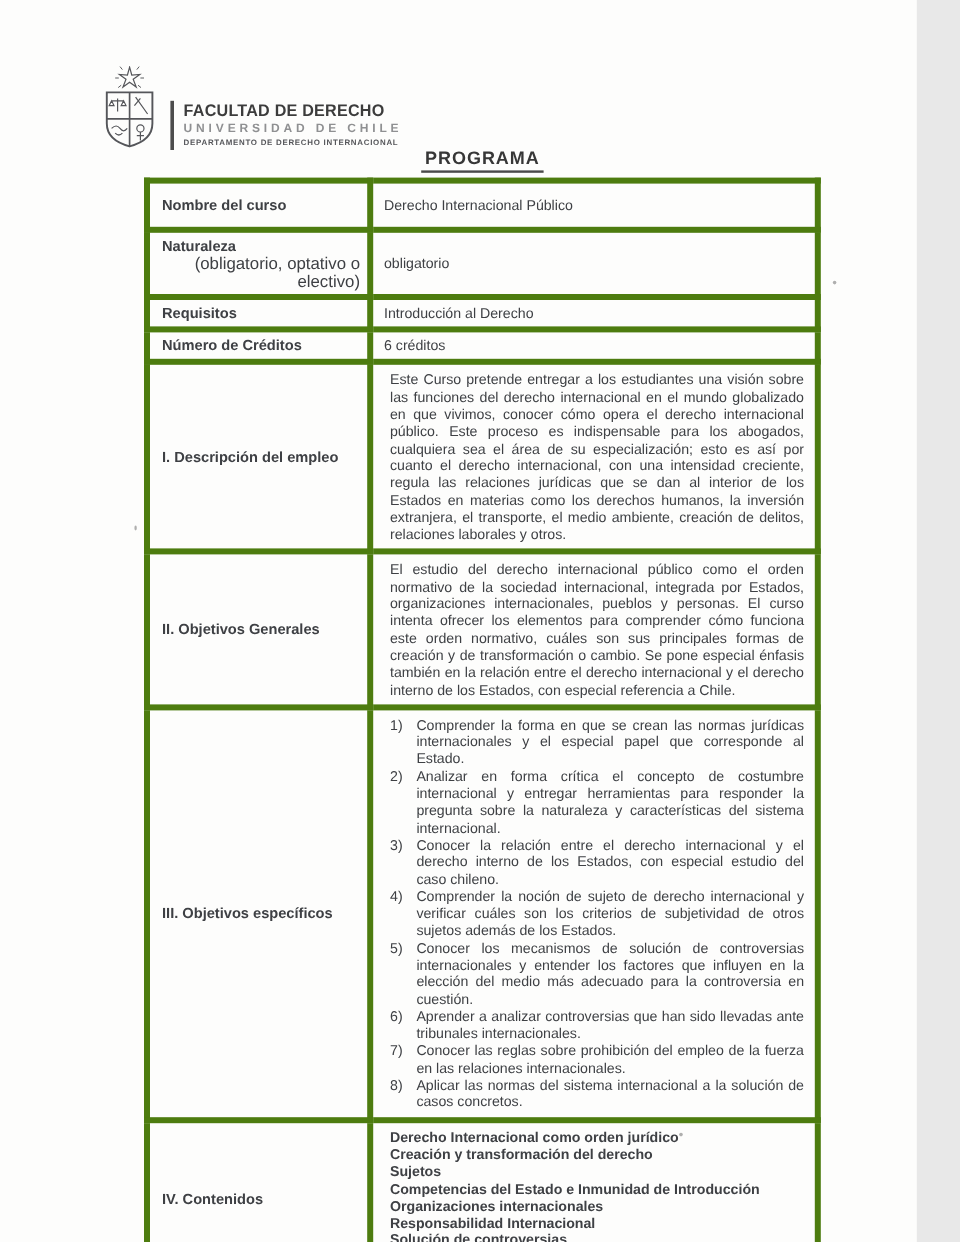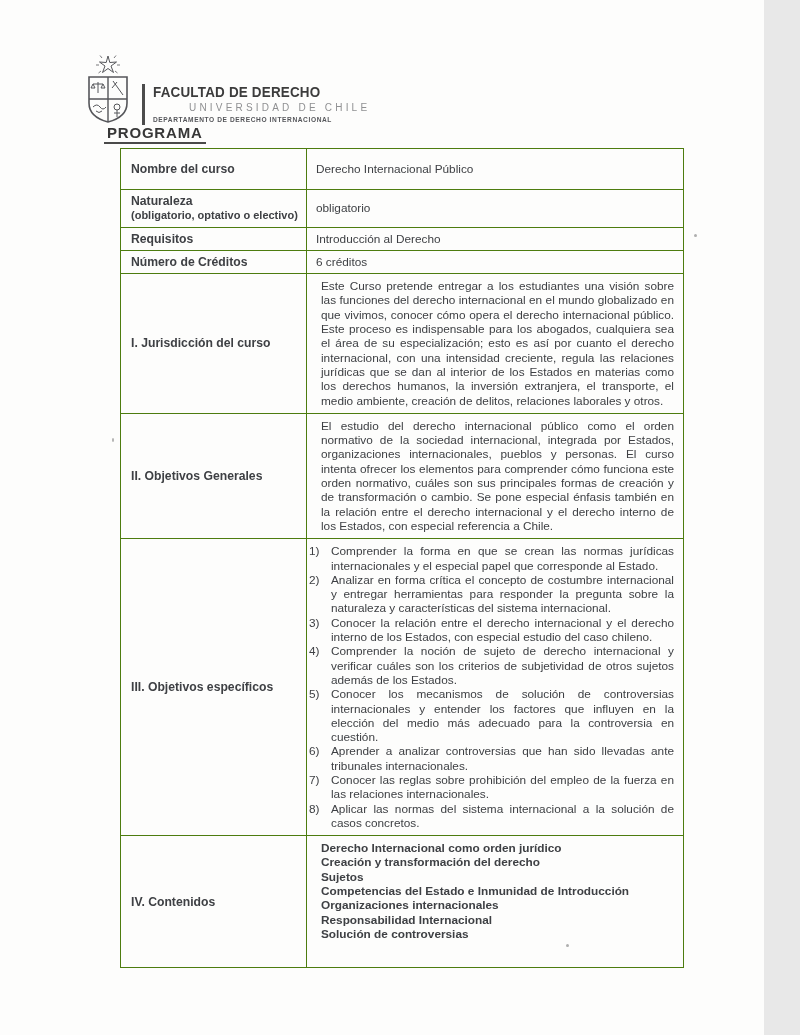--- a/index.html
+++ b/index.html
@@ -33,36 +33,36 @@
     color: #3c3c3c;
     letter-spacing: 0.2px;
     transform: scaleX(0.96);
     transform-origin: left;
   }
   .university {
     font-size: 10px;
     color: #8f9092;
     letter-spacing: 3.2px;
     margin-top: 2px;
-    font-weight: normal;
-    margin-left: 36px;
+    font-weight: bold;
   }
   .department {
     font-size: 6.6px;
     color: #55565a;
     letter-spacing: 0.6px;
     margin-top: 3px;
     font-weight: bold;
   }
   
   .title-wrap {
     position: absolute;
     top: 124px;
-    left: 104px;
+    left: 120px;
     width: 564px;
+    text-align: center;
   }
   .doc-title {
     display: inline-block;
     font-size: 15px;
     font-weight: bold;
     color: #373737;
     letter-spacing: 0.8px;
     border-bottom: 2px solid #4a4a4a;
     padding: 0 3px 1px 3px;
   }
@@ -74,46 +74,46 @@
     width: 564px;
     display: table;
     border-collapse: collapse;
     font-size: 11.8px;
     line-height: 14.3px;
     color: #3e4044;
   }
   .tr { display: table-row; }
   .td {
     display: table-cell;
-    border: 1px solid #4d7c0f;
+    border: 5px solid #4d7c0f;
     vertical-align: middle;
   }
   .td.label {
     width: 186px;
     font-weight: bold;
     padding: 4px 6px 4px 10px;
     font-size: 12.2px;
   }
   .td.value { padding: 4px 9px; }
   .td.top { vertical-align: top; padding-top: 5px; padding-bottom: 5px; padding-left: 14px; }
-  .note { font-weight: bold; font-size: 11px; }
+  .note { font-weight: normal; font-size: 14px; text-align: right; }
   .just { text-align: justify; }
   .h-r1 { height: 41px; }
   .h-r2 { height: 37px; }
   .h-r3 { height: 23px; }
   .h-r4 { height: 21px; }
   .h-r5 { height: 133px; }
   .h-r6 { height: 124px; }
   .h-r7 { height: 283px; }
   .h-r8 { height: 132px; font-weight: bold; }
   
   ol.objectives {
     list-style: none;
     counter-reset: obj;
-    margin-left: 10px;
+    margin-left: 22px;
   }
   ol.objectives li {
     counter-increment: obj;
     position: relative;
     text-align: justify;
     margin-bottom: 0px;
   }
   ol.objectives li::before {
     content: counter(obj) ")";
     position: absolute;
@@ -188,21 +188,21 @@
       <div class="td label h-r3">Requisitos</div>
       <div class="td value h-r3">Introducción al Derecho</div>
     </div>
 
     <div class="tr">
       <div class="td label h-r4">Número de Créditos</div>
       <div class="td value h-r4">6 créditos</div>
     </div>
 
     <div class="tr">
-      <div class="td label h-r5">I. Jurisdicción del curso</div>
+      <div class="td label h-r5">I. Descripción del empleo</div>
       <div class="td value top just h-r5">Este Curso pretende entregar a los estudiantes una visión sobre las funciones del derecho internacional en el mundo globalizado en que vivimos, conocer cómo opera el derecho internacional público. Este proceso es indispensable para los abogados, cualquiera sea el área de su especialización; esto es así por cuanto el derecho internacional, con una intensidad creciente, regula las relaciones jurídicas que se dan al interior de los Estados en materias como los derechos humanos, la inversión extranjera, el transporte, el medio ambiente, creación de delitos, relaciones laborales y otros.</div>
     </div>
 
     <div class="tr">
       <div class="td label h-r6">II. Objetivos Generales</div>
       <div class="td value top just h-r6">El estudio del derecho internacional público como el orden normativo de la sociedad internacional, integrada por Estados, organizaciones internacionales, pueblos y personas.  El curso intenta ofrecer los elementos para comprender cómo funciona este orden normativo, cuáles son sus principales formas de creación y de transformación o cambio. Se pone especial énfasis también en la relación entre el derecho internacional y el derecho interno de los Estados, con especial referencia a Chile.</div>
     </div>
 
     <div class="tr">
       <div class="td label h-r7">III. Objetivos específicos</div>

